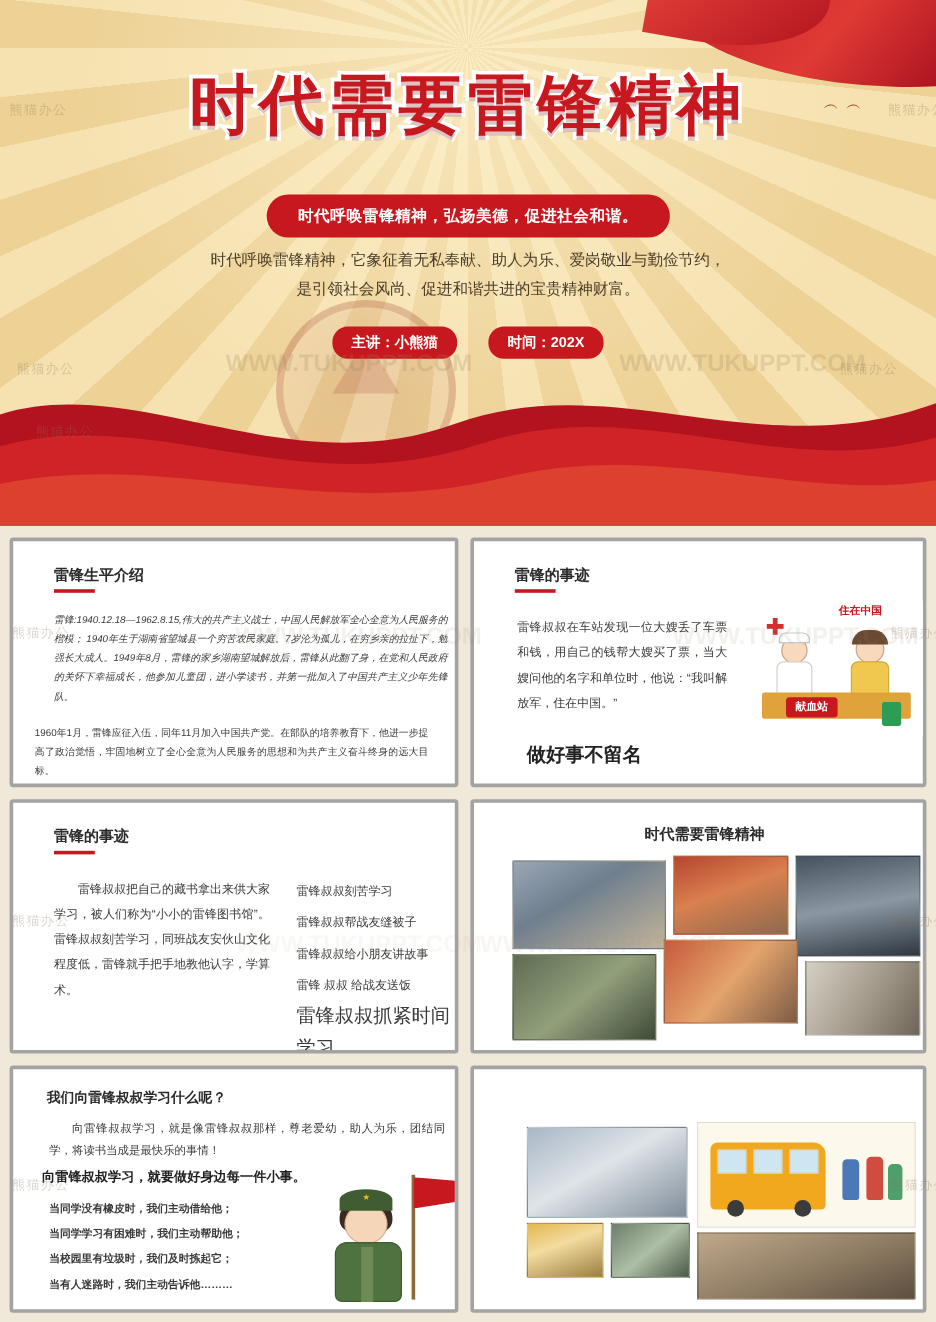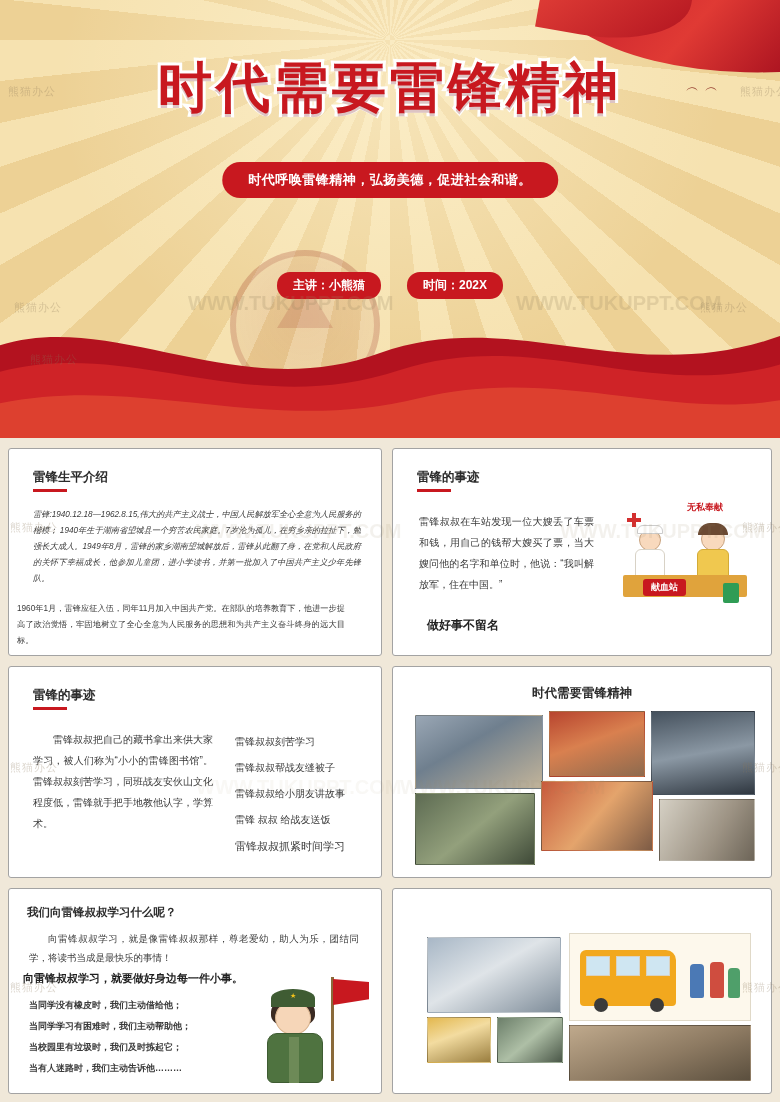--- a/index.html
+++ b/index.html
@@ -136,23 +136,24 @@
     position: absolute; left: -20px; bottom: -10px;
     width: 820px; height: 190px;
   }
   .birds { position: absolute; right: 62px; top: 78px; color: #8a2a20; font-size: 13px; opacity:.85;}
   .birds span { margin-left: 6px; }
 
   
   .slide {
     position: absolute;
     background: #fff;
-    border: 1px solid #a3a3a3;
+    border: 3px solid #a3a3a3;
     border-radius: 3px;
     overflow: hidden;
+    padding-left: 10px;
   }
   .slide-inner { position: relative; width: 100%; height: 100%; }
   .slide-title {
     position: absolute;
     color: #2b2b2b;
     font-weight: bold;
     font-size: 12.5px;
   }
   .slide-title.center { width: 100%; text-align: center; }
   .red-underline {
@@ -209,21 +210,21 @@
     position:absolute; width:14px; height:14px;
   }
   .cross:before, .cross:after {
     content:""; position:absolute; background:#d32f2f;
   }
   .cross:before { left:5px; top:0; width:4px; height:14px; }
   .cross:after  { top:5px; left:0; height:4px; width:14px; }
 
   .caption-strong {
     position: absolute;
-    font-size: 12px; font-weight: bold; color: #222;
+    font-size: 16px; font-weight: bold; color: #222;
     white-space: nowrap;
     text-align: right;
   }
 
   
   .photo {
     position: absolute;
     background-size: cover;
     border: 1px solid rgba(0,0,0,.08);
   }
@@ -278,20 +279,24 @@
     <div class="birds">
       <span>︵</span><span>︵</span>
     </div>
 
     <div class="title-wrap">
       <div class="main-title">时代需要雷锋精神</div>
     </div>
 
     <div class="subtitle-pill">时代呼唤雷锋精神，弘扬美德，促进社会和谐。</div>
 
+    <div class="hero-desc">
+      <div>时代呼唤雷锋精神，它象征着无私奉献、助人为乐、爱岗敬业与勤俭节约，</div>
+      <div>是引领社会风尚、促进和谐共进的宝贵精神财富。</div>
+    </div>
 
     <div class="meta-row">
       <div class="meta-pill">主讲：小熊猫</div>
       <div class="meta-pill">时间：202X</div>
     </div>
 
     <svg class="wave" viewBox="0 0 820 190" preserveAspectRatio="none">
       <path d="M0,95 C120,40 250,150 400,95 C540,45 660,140 820,70 L820,190 L0,190 Z" fill="#b3121f"></path>
       <path d="M0,120 C140,70 260,165 420,112 C560,66 680,152 820,100 L820,190 L0,190 Z" fill="#cf2327"></path>
       <path d="M0,150 C150,110 280,180 440,140 C580,106 700,168 820,138 L820,190 L0,190 Z" fill="#e24b33" opacity=".75"></path>
@@ -319,21 +324,21 @@
 
   <div class="slide" id="slide2">
     <div class="slide-inner">
       <div class="slide-title" style="left:24px; top:20px;">雷锋的事迹</div>
       <div class="red-underline" style="left:24px; top:40px;"></div>
 
       <div class="body-text b2" style="left:26px; top:62px; width:175px;">雷锋叔叔在车站发现一位大嫂丢了车票和钱，用自己的钱帮大嫂买了票，当大嫂问他的名字和单位时，他说：“我叫解放军，住在中国。”</div>
       <div class="caption-strong" style="left:34px; top:168px;">做好事不留名</div>
 
       <div class="cartoon" style="left:212px; top:50px; width:156px; height:112px;">
-        <div class="cart-banner" style="left:82px; top:2px;">无私奉献</div>
+        <div class="cart-banner" style="left:82px; top:2px;">住在中国</div>
         <div class="cross" style="left:22px; top:14px;"></div>
 
         <div class="nurse">
           <div class="head" style="left:34px; top:30px; width:22px; height:22px; background:#f8d9bd; border:1px solid #c9a37f;"></div>
           <div style="position:absolute; left:32px; top:26px; width:26px; height:9px; background:#fff; border:1px solid #ccc; border-radius:6px 6px 0 0;"></div>
           <div style="position:absolute; left:30px; top:50px; width:30px; height:28px; background:#ffffff; border:1px solid #d8d2c6; border-radius:6px 6px 0 0;"></div>
         </div>
 
         <div class="girl">
           <div class="head" style="left:96px; top:28px; width:24px; height:24px; background:#f8d9bd; border:1px solid #c9a37f;"></div>
@@ -353,21 +358,21 @@
       <div class="slide-title" style="left:24px; top:20px;">雷锋的事迹</div>
       <div class="red-underline" style="left:24px; top:40px;"></div>
 
       <div class="body-text b2 indent" style="left:24px; top:62px; width:180px;">雷锋叔叔把自己的藏书拿出来供大家学习，被人们称为“小小的雷锋图书馆”。雷锋叔叔刻苦学习，同班战友安伙山文化程度低，雷锋就手把手地教他认字，学算术。</div>
 
       <div style="position:absolute; left:226px; top:62px; width:140px;">
         <div style="font-size:10px; line-height:26px; color:#3a3a3a;">雷锋叔叔刻苦学习</div>
         <div style="font-size:10px; line-height:26px; color:#3a3a3a;">雷锋叔叔帮战友缝被子</div>
         <div style="font-size:10px; line-height:26px; color:#3a3a3a;">雷锋叔叔给小朋友讲故事</div>
         <div style="font-size:10px; line-height:26px; color:#3a3a3a;">雷锋 叔叔 给战友送饭</div>
-        <div style="font-size:11px; line-height:26px; color:#3a3a3a;">雷锋叔叔抓紧时间学习</div>
+        <div style="font-size:16px; line-height:26px; color:#3a3a3a;">雷锋叔叔抓紧时间学习</div>
       </div>
     </div>
   </div>
 
   <div class="slide" id="slide4">
     <div class="slide-inner">
       <div class="slide-title center" style="left:0; top:18px;">时代需要雷锋精神</div>
 
       <div class="photo ph-a" style="left:22px;  top:48px;  width:128px; height:74px;"></div>
       <div class="photo ph-b" style="left:156px; top:44px;  width:96px;  height:66px;"></div>

